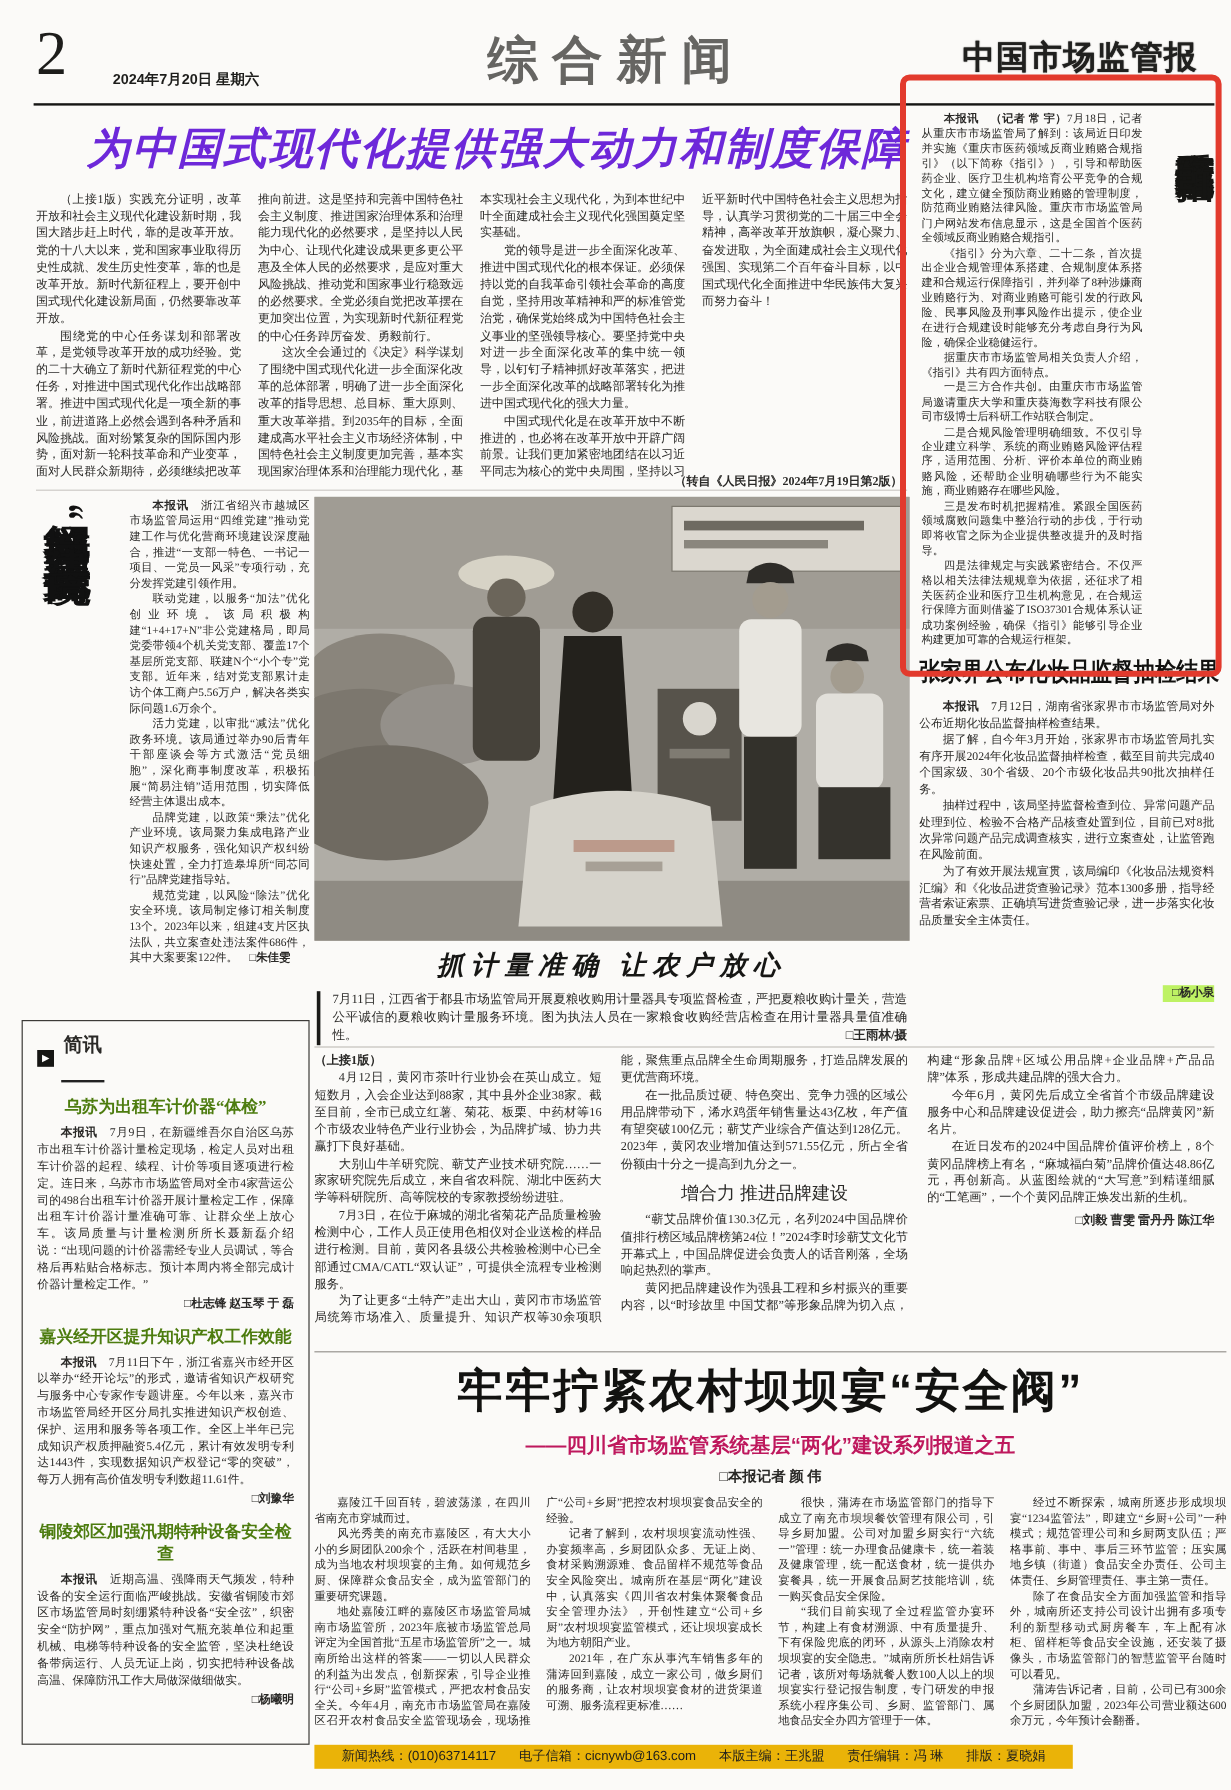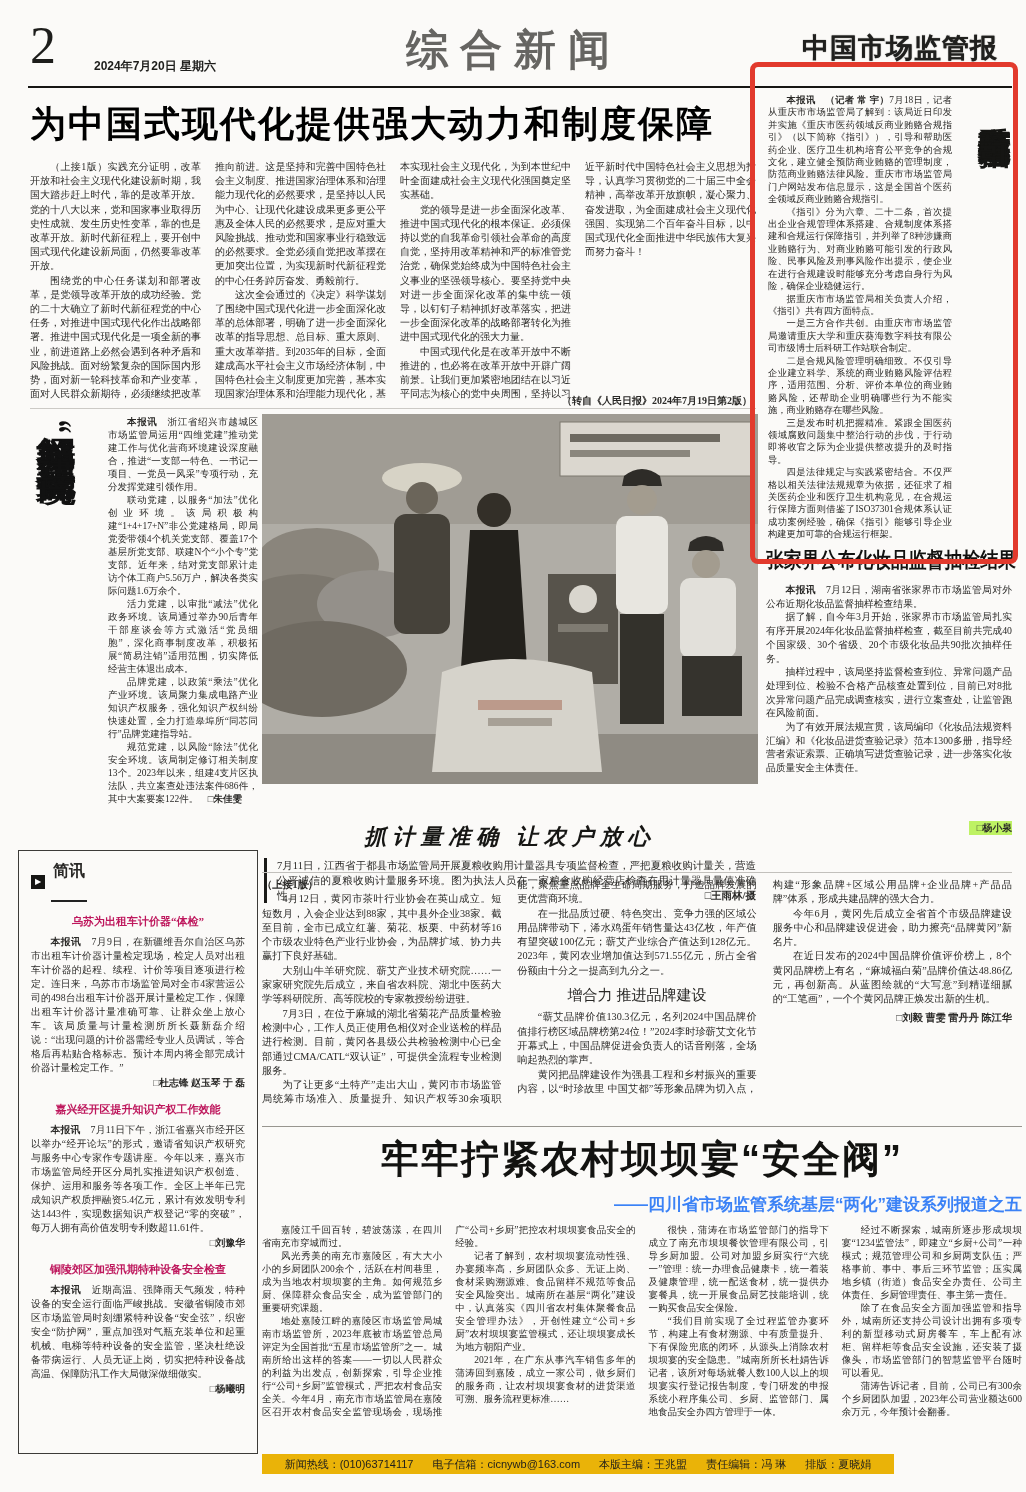--- a/index.html
+++ b/index.html
@@ -19,22 +19,22 @@
         text-shadow:0 0 1px #20201e;}
   .header-rule{position:absolute;left:28px;top:86px;width:984px;border-top:2px solid #161614;}
 
   
   p.para{margin:0;text-indent:2em;text-align:justify;}
   .lead{font-weight:700;}
   .author{font-weight:700;white-space:nowrap;}
 
   
   .main-article{position:absolute;left:30px;top:96px;width:726px;height:310px;}
-  .main-headline{margin:4px 0 0;text-align:left;font-size:36px;font-weight:700;
-        letter-spacing:2px;color:#000000;}
+  .main-headline{margin:4px 0 0;text-align:right;font-size:36px;font-weight:700;
+        font-style:italic;letter-spacing:2px;color:#6d28d9;}
   .main-body{position:absolute;left:0;right:0;top:64px;height:242px;overflow:hidden;
         column-count:4;column-gap:14px;column-fill:auto;font-size:10px;line-height:14.2px;}
   .main-source{position:absolute;right:4px;bottom:-2px;font-size:10px;font-weight:700;}
   .hr-1{position:absolute;left:30px;top:408px;width:726px;border-top:1px solid #cccac6;}
 
   
   .chongqing{position:absolute;left:768px;top:94px;width:244px;height:466px;}
   .cq-body{position:absolute;left:0;top:0;width:184px;height:466px;overflow:hidden;
         font-size:9.3px;line-height:12.4px;}
   .cq-headline{position:absolute;right:-4px;top:14px;height:446px;writing-mode:vertical-rl;
@@ -46,21 +46,21 @@
   
   .shaoxing{position:absolute;left:30px;top:414px;width:228px;height:436px;}
   .sx-title{position:absolute;left:0;top:2px;height:434px;writing-mode:vertical-rl;
         font-size:26px;font-weight:900;color:#111;transform:scale(1.5,1);
         transform-origin:top left;letter-spacing:1px;}
   .sx-body{position:absolute;left:78px;top:2px;width:150px;height:432px;overflow:hidden;
         font-size:9.5px;line-height:13px;}
 
   
   .photo{position:absolute;left:262px;top:414px;width:496px;height:370px;background:#b6b3ac;}
-  .caption{position:absolute;left:264px;top:790px;width:492px;margin-top:32px;}
+  .caption{position:absolute;left:264px;top:790px;width:492px;}
   .cap-title{margin:0;text-align:center;font-size:22px;font-weight:900;font-style:italic;
         letter-spacing:6px;color:#161614;}
   .cap-text{margin:6px 0 0;border-left:3px solid #1a1a18;padding-left:10px;
         font-size:10.5px;line-height:15px;text-align:justify;}
   .cap-credit{float:right;font-weight:700;}
   .hr-2{position:absolute;left:262px;top:872px;width:750px;border-top:1px solid #c2c0bc;}
 
   
   .zhangjiajie{position:absolute;left:766px;top:546px;width:246px;height:294px;}
   .zj-headline{margin:0;font-size:21px;font-weight:900;white-space:nowrap;color:#121210;
@@ -77,34 +77,34 @@
   .hg-continued{font-weight:700;margin:0;}
   .hg-subhead{margin:10px 0 8px;text-align:center;font-size:15px;font-weight:400;
         font-family:"Liberation Sans","DejaVu Sans",sans-serif;}
   .hg-authors{margin:4px 0 0;text-align:right;font-weight:700;}
   .hr-3{position:absolute;left:262px;top:1126px;width:760px;border-top:1px solid #97958f;}
 
   
   .banquet{position:absolute;left:262px;top:1134px;width:760px;height:314px;}
   .bq-title{margin:0;text-align:center;font-size:38px;font-weight:900;letter-spacing:2px;
         font-family:"Liberation Sans","DejaVu Sans",sans-serif;color:#121210;}
-  .bq-subtitle{margin:8px 0 0;text-align:right;font-size:17px;font-weight:700;
-        font-family:"Liberation Sans","DejaVu Sans",sans-serif;color:#3b82f6;}
+  .bq-subtitle{margin:8px 0 0;text-align:center;font-size:17px;font-weight:700;
+        font-family:"Liberation Sans","DejaVu Sans",sans-serif;color:#be185d;}
   .bq-byline{margin:6px 0 0;text-align:center;font-size:12px;font-weight:700;}
   .bq-body{margin-top:8px;height:206px;overflow:hidden;column-count:4;column-gap:13px;
         column-fill:auto;font-size:9.5px;line-height:13px;}
 
   
   .briefs{position:absolute;left:18px;top:850px;width:240px;height:604px;
         border:1.5px solid #3c3b38;padding:10px 12px;overflow:hidden;}
   .briefs-header{display:flex;align-items:center;gap:6px;}
   .briefs-icon{display:inline-block;width:14px;height:14px;background:#161614;color:#fff;
         font-size:8px;line-height:14px;text-align:center;}
   .briefs-label{font-size:16px;font-weight:900;border-bottom:2px solid #222;padding:0 2px 18px;}
-  .brief-title{margin:12px 0 0;text-align:center;font-size:11px;font-weight:900;color:#be185d;}
+  .brief-title{margin:12px 0 0;text-align:center;font-size:14px;font-weight:900;color:#4d7c0f;}
   .brief-body{margin:6px 0 0;font-size:9.8px;line-height:14px;text-align:justify;text-indent:2em;}
   .brief-authors{margin:2px 0 0;text-align:right;font-weight:700;font-size:9.8px;}
 
   
   .footer-bar{position:absolute;left:262px;top:1454px;width:632px;height:20px;background:#eab308;
         color:#1e1e1c;font-size:11px;line-height:20px;text-align:center;
         font-family:"Liberation Sans","DejaVu Sans",sans-serif;}
   .footer-bar span{margin:0 8px;}
 </style>
 </head>
@@ -231,20 +231,21 @@
       <p class="para" data-name="paragraph">今年6月，黄冈先后成立全省首个市级品牌建设服务中心和品牌建设促进会，助力擦亮“品牌黄冈”新名片。</p>
       <p class="para" data-name="paragraph">在近日发布的2024中国品牌价值评价榜上，8个黄冈品牌榜上有名，“麻城福白菊”品牌价值达48.86亿元，再创新高。从蓝图绘就的“大写意”到精谨细腻的“工笔画”，一个个黄冈品牌正焕发出新的生机。</p>
       <p class="hg-authors" data-name="author-credit">□刘毅 曹雯 雷丹丹 陈江华</p>
     </div>
   </div>
   <div class="hr-3" data-name="section-divider"></div>
 
   <div class="banquet" data-name="article-rural-banquet">
     <h2 class="bq-title" data-name="article-headline">牢牢拧紧农村坝坝宴“安全阀”</h2>
     <p class="bq-subtitle" data-name="article-subtitle">——四川省市场监管系统基层“两化”建设系列报道之五</p>
+    <p class="bq-byline" data-name="reporter-byline">□本报记者 颜 伟</p>
     <div class="bq-body" data-name="article-body">
       <p class="para" data-name="paragraph">嘉陵江千回百转，碧波荡漾，在四川省南充市穿城而过。</p>
       <p class="para" data-name="paragraph">风光秀美的南充市嘉陵区，有大大小小的乡厨团队200余个，活跃在村间巷里，成为当地农村坝坝宴的主角。如何规范乡厨、保障群众食品安全，成为监管部门的重要研究课题。</p>
       <p class="para" data-name="paragraph">地处嘉陵江畔的嘉陵区市场监管局城南市场监管所，2023年底被市场监管总局评定为全国首批“五星市场监管所”之一。城南所给出这样的答案——一切以人民群众的利益为出发点，创新探索，引导企业推行“公司+乡厨”监管模式，严把农村食品安全关。今年4月，南充市市场监管局在嘉陵区召开农村食品安全监管现场会，现场推广“公司+乡厨”把控农村坝坝宴食品安全的经验。</p>
       <p class="para" data-name="paragraph">记者了解到，农村坝坝宴流动性强、办宴频率高，乡厨团队众多、无证上岗、食材采购溯源难、食品留样不规范等食品安全风险突出。城南所在基层“两化”建设中，认真落实《四川省农村集体聚餐食品安全管理办法》，开创性建立“公司+乡厨”农村坝坝宴监管模式，还让坝坝宴成长为地方朝阳产业。</p>
       <p class="para" data-name="paragraph">2021年，在广东从事汽车销售多年的蒲涛回到嘉陵，成立一家公司，做乡厨们的服务商，让农村坝坝宴食材的进货渠道可溯、服务流程更标准……</p>
       <p class="para" data-name="paragraph">很快，蒲涛在市场监管部门的指导下成立了南充市坝坝餐饮管理有限公司，引导乡厨加盟。公司对加盟乡厨实行“六统一”管理：统一办理食品健康卡，统一着装及健康管理，统一配送食材，统一提供办宴餐具，统一开展食品厨艺技能培训，统一购买食品安全保险。</p>
       <p class="para" data-name="paragraph">“我们目前实现了全过程监管办宴环节，构建上有食材溯源、中有质量提升、下有保险兜底的闭环，从源头上消除农村坝坝宴的安全隐患。”城南所所长杜娟告诉记者，该所对每场就餐人数100人以上的坝坝宴实行登记报告制度，专门研发的申报系统小程序集公司、乡厨、监管部门、属地食品安全办四方管理于一体。</p>
       <p class="para" data-name="paragraph">经过不断探索，城南所逐步形成坝坝宴“1234监管法”，即建立“乡厨+公司”一种模式；规范管理公司和乡厨两支队伍；严格事前、事中、事后三环节监管；压实属地乡镇（街道）食品安全办责任、公司主体责任、乡厨管理责任、事主第一责任。</p>
       <p class="para" data-name="paragraph">除了在食品安全方面加强监管和指导外，城南所还支持公司设计出拥有多项专利的新型移动式厨房餐车，车上配有冰柜、留样柜等食品安全设施，还安装了摄像头，市场监管部门的智慧监管平台随时可以看见。</p>

